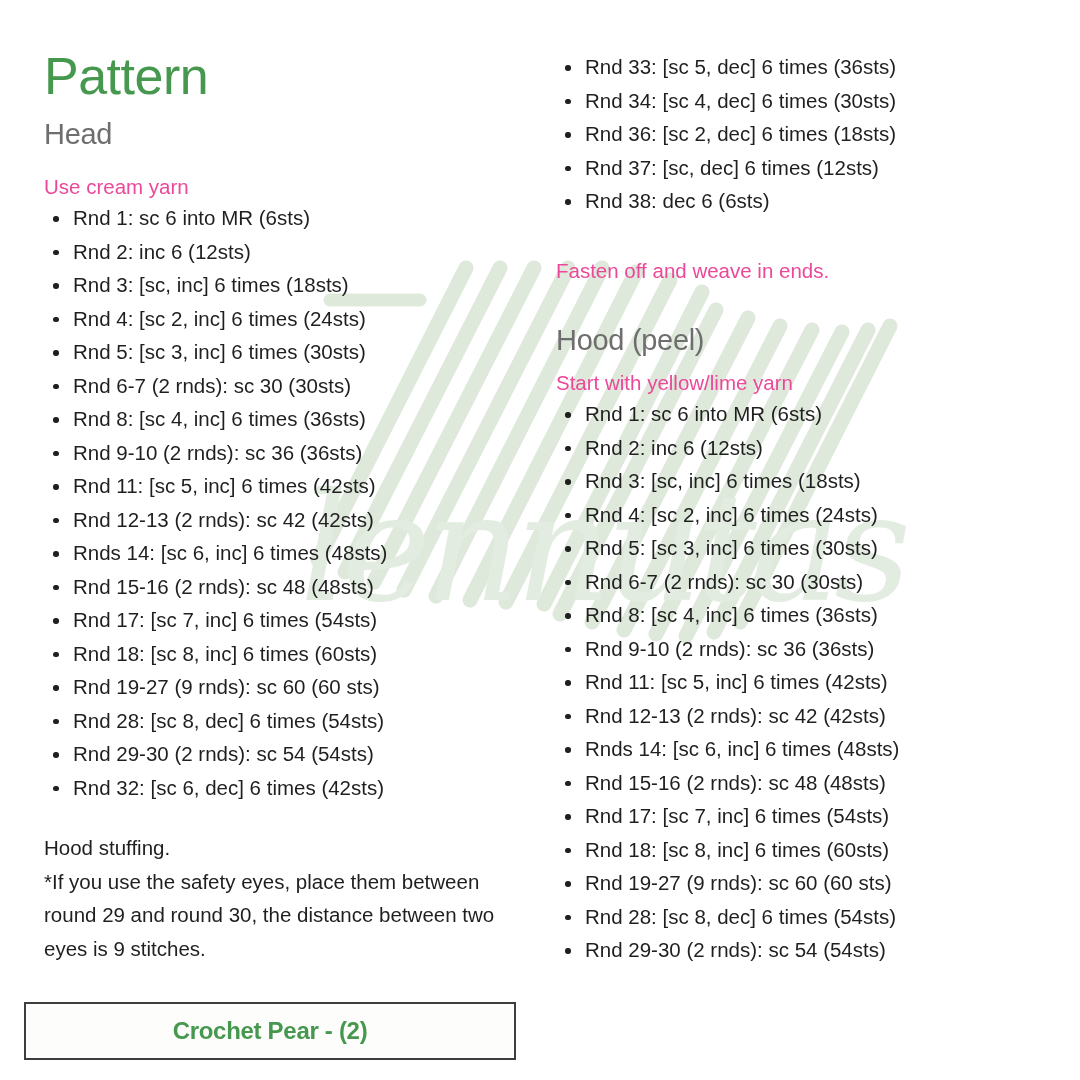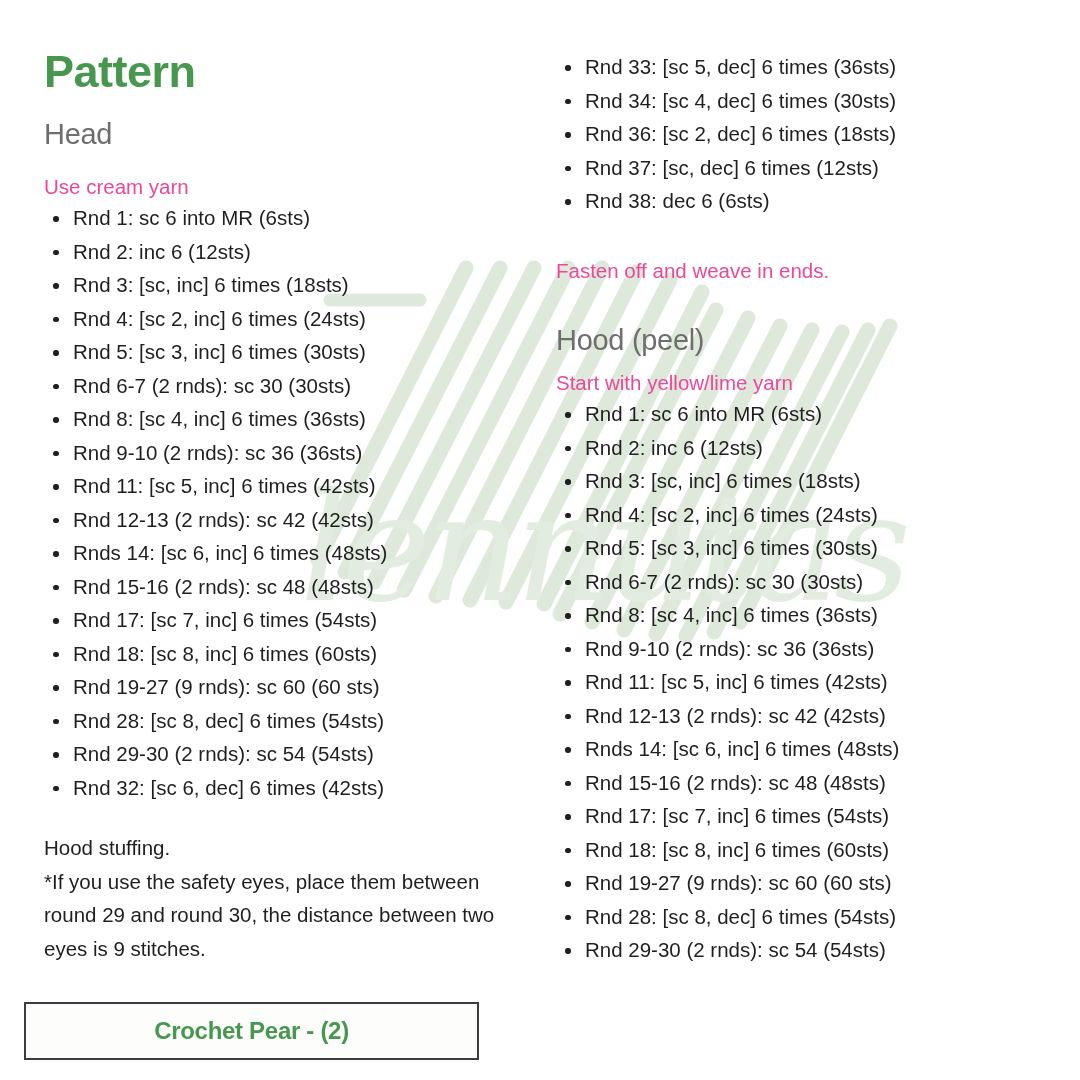--- a/index.html
+++ b/index.html
@@ -41,22 +41,22 @@
   }
   #left-column  { left: 44px;  width: 466px; }
   #right-column { left: 556px; width: 470px; }
 
   h1.title {
     margin: 0;
     padding: 0;
     position: absolute;
     left: 44px;
     top: 46px;
-    font-size: 45px;
-    font-weight: bold;
+    font-size: 52px;
+    font-weight: normal;
     color: #45984d;
     letter-spacing: -0.5px;
     z-index: 3;
   }
   h2.section-heading {
     margin: 0;
     padding: 0;
     font-size: 29px;
     font-weight: normal;
     color: #6e6e6e;
@@ -133,21 +133,21 @@
     left: 0;
     bottom: 0;
     width: 1080px;
     height: 110px;
     z-index: 3;
   }
   #pattern-name-box {
     position: absolute;
     left: 24px;
     top: 32px;
-    width: 455px;
+    width: 492px;
     height: 58px;
     box-sizing: border-box;
     border: 2.5px solid #3d3d3d;
     background: #fdfdfb;
     display: flex;
     align-items: center;
     justify-content: center;
   }
   #pattern-name-text {
     font-size: 24px;

